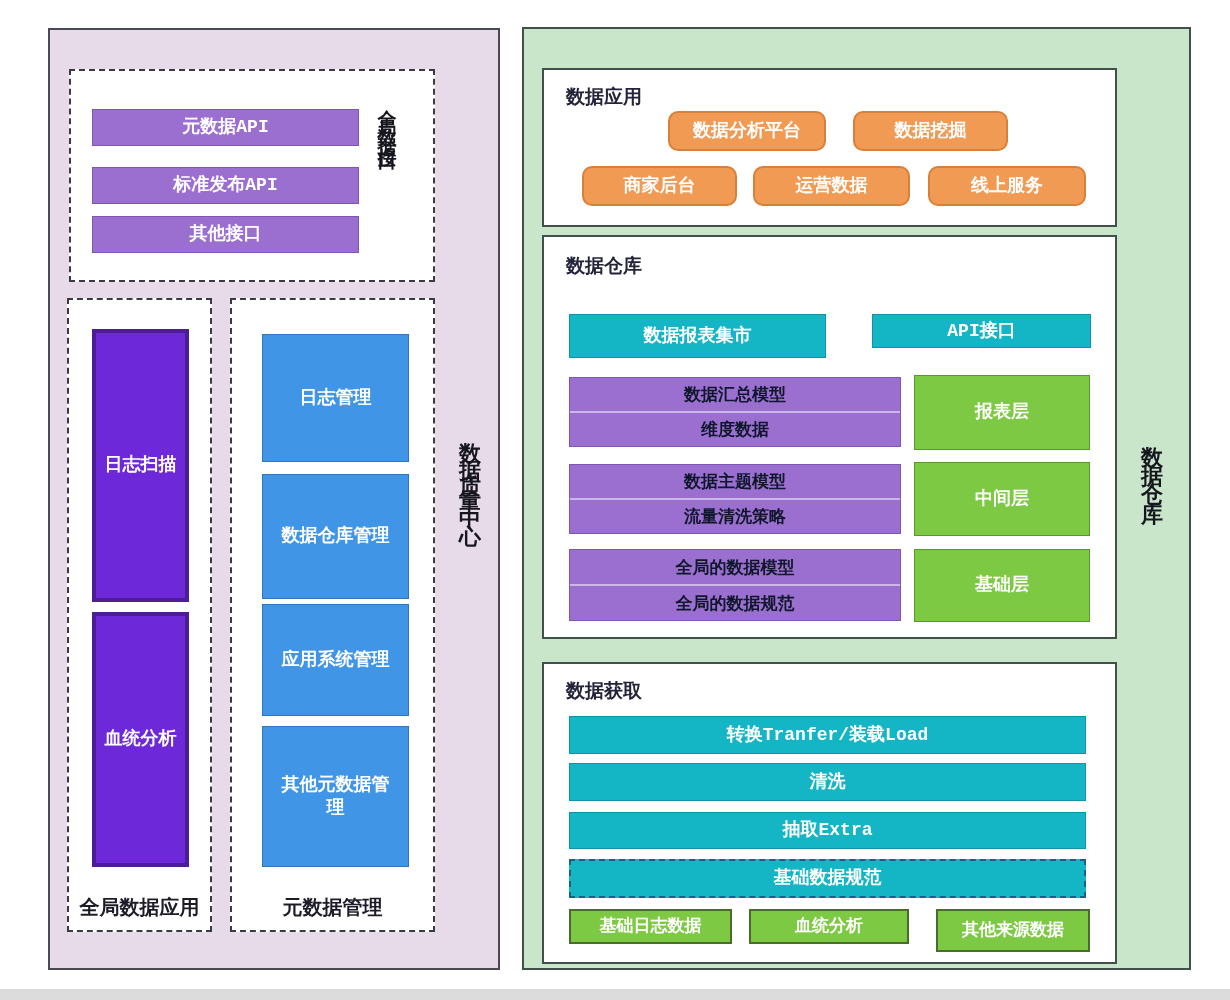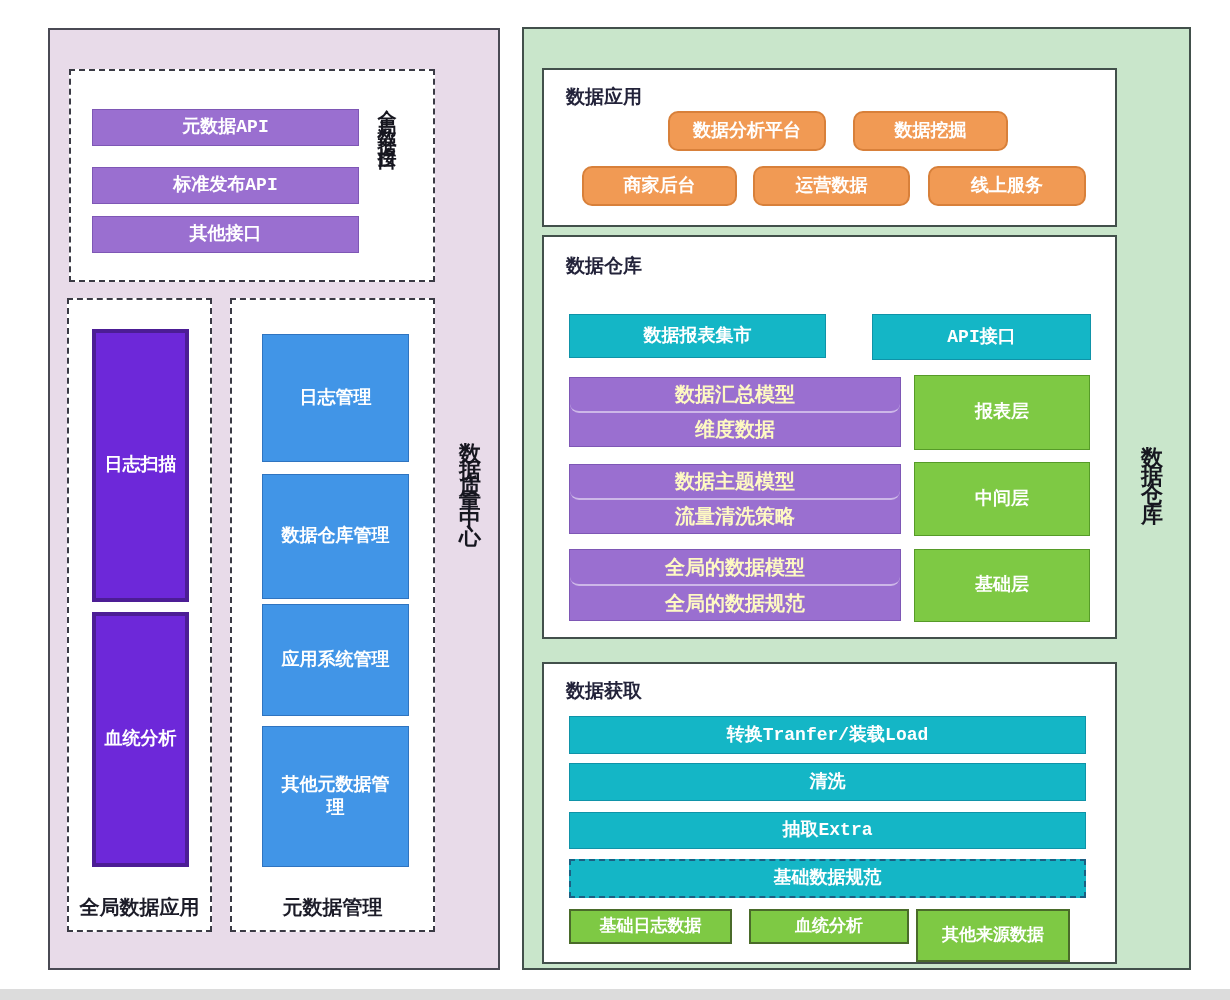--- a/index.html
+++ b/index.html
@@ -21,21 +21,21 @@
   .grayblue{ background:#6d28d9; border:4px solid #4c1d95; }
   .blue    { background:#4195e7; border:1px solid #2f74c0; padding:0 18px; }
   .orange  { background:#f19a54; border:2px solid #d8803a; border-radius:10px; }
   .cyan    { background:#14b6c6; border:1px solid #0f93a8; }
   .cyan-dashed { background:#14b6c6; border:2px dashed #1b5f83; }
   .green   { background:#7ec944; border:1px solid #569b28; }
   .green-src { background:#7ec944; border:2px solid #4a6b2a; font-size:17px; }
 
   .pstack { position:absolute; background:#9a6fd0; border:1px solid #7e57b5; display:flex; flex-direction:column; }
   .pstack-row { flex:1; display:flex; align-items:center; justify-content:center;
-                color:#fef9c3; font-weight:bold; font-size:20px;border-radius:9px; }
+                color:#0f172a; font-weight:bold; font-size:17px; }
   .pstack-row:first-child { border-bottom:2px solid rgba(255,255,255,0.5); }
 
   .section-title { position:absolute; color:#23233a; font-size:19px; font-weight:bold; }
   .group-label { position:absolute; left:0; right:0; text-align:center;
                  color:#1c1c28; font-size:20px; font-weight:600; }
 
   .v-label { position:absolute; writing-mode:vertical-rl; text-orientation:upright;
              color:#16161f; font-weight:600; }
   .v-main  { font-size:22px; letter-spacing:16px; }
   .v-small { font-size:19px; letter-spacing:9px; }
@@ -82,21 +82,21 @@
       <div class="box orange" style="left:309px; top:41px; width:155px; height:40px;">数据挖掘</div>
       <div class="box orange" style="left:38px;  top:96px; width:155px; height:40px;">商家后台</div>
       <div class="box orange" style="left:209px; top:96px; width:157px; height:40px;">运营数据</div>
       <div class="box orange" style="left:384px; top:96px; width:158px; height:40px;">线上服务</div>
     </div>
 
     <div class="white-box" style="left:18px; top:206px; width:575px; height:404px;">
       <div class="section-title" style="left:22px; top:16px;">数据仓库</div>
 
       <div class="box cyan" style="left:25px;  top:77px; width:257px; height:44px;">数据报表集市</div>
-      <div class="box cyan" style="left:328px; top:77px; width:219px; height:46px;">API接口</div>
+      <div class="box cyan" style="left:328px; top:77px; width:219px; height:34px;">API接口</div>
 
       <div class="pstack" style="left:25px; top:140px; width:332px; height:70px;">
         <div class="pstack-row">数据汇总模型</div>
         <div class="pstack-row">维度数据</div>
       </div>
       <div class="box green" style="left:370px; top:138px; width:176px; height:75px;">报表层</div>
 
       <div class="pstack" style="left:25px; top:227px; width:332px; height:70px;">
         <div class="pstack-row">数据主题模型</div>
         <div class="pstack-row">流量清洗策略</div>
@@ -113,20 +113,20 @@
     <div class="white-box" style="left:18px; top:633px; width:575px; height:302px;">
       <div class="section-title" style="left:22px; top:14px;">数据获取</div>
 
       <div class="box cyan" style="left:25px; top:52px;  width:517px; height:38px;">转换Tranfer/装载Load</div>
       <div class="box cyan" style="left:25px; top:99px;  width:517px; height:38px;">清洗</div>
       <div class="box cyan" style="left:25px; top:148px; width:517px; height:37px;">抽取Extra</div>
       <div class="box cyan-dashed" style="left:25px; top:195px; width:517px; height:39px;">基础数据规范</div>
 
       <div class="box green-src" style="left:25px;  top:245px; width:163px; height:35px;">基础日志数据</div>
       <div class="box green-src" style="left:205px; top:245px; width:160px; height:35px;">血统分析</div>
-      <div class="box green-src" style="left:372px; top:245px; width:154px; height:53px;">其他来源数据</div>
+      <div class="box green-src" style="left:392px; top:245px; width:154px; height:43px;">其他来源数据</div>
     </div>
 
     <div class="v-label v-right" style="left:613px; top:400px; height:200px;">数据仓库</div>
   </section>
 
   <div class="bottom-strip"></div>
 </div>
 
 </body></html>

